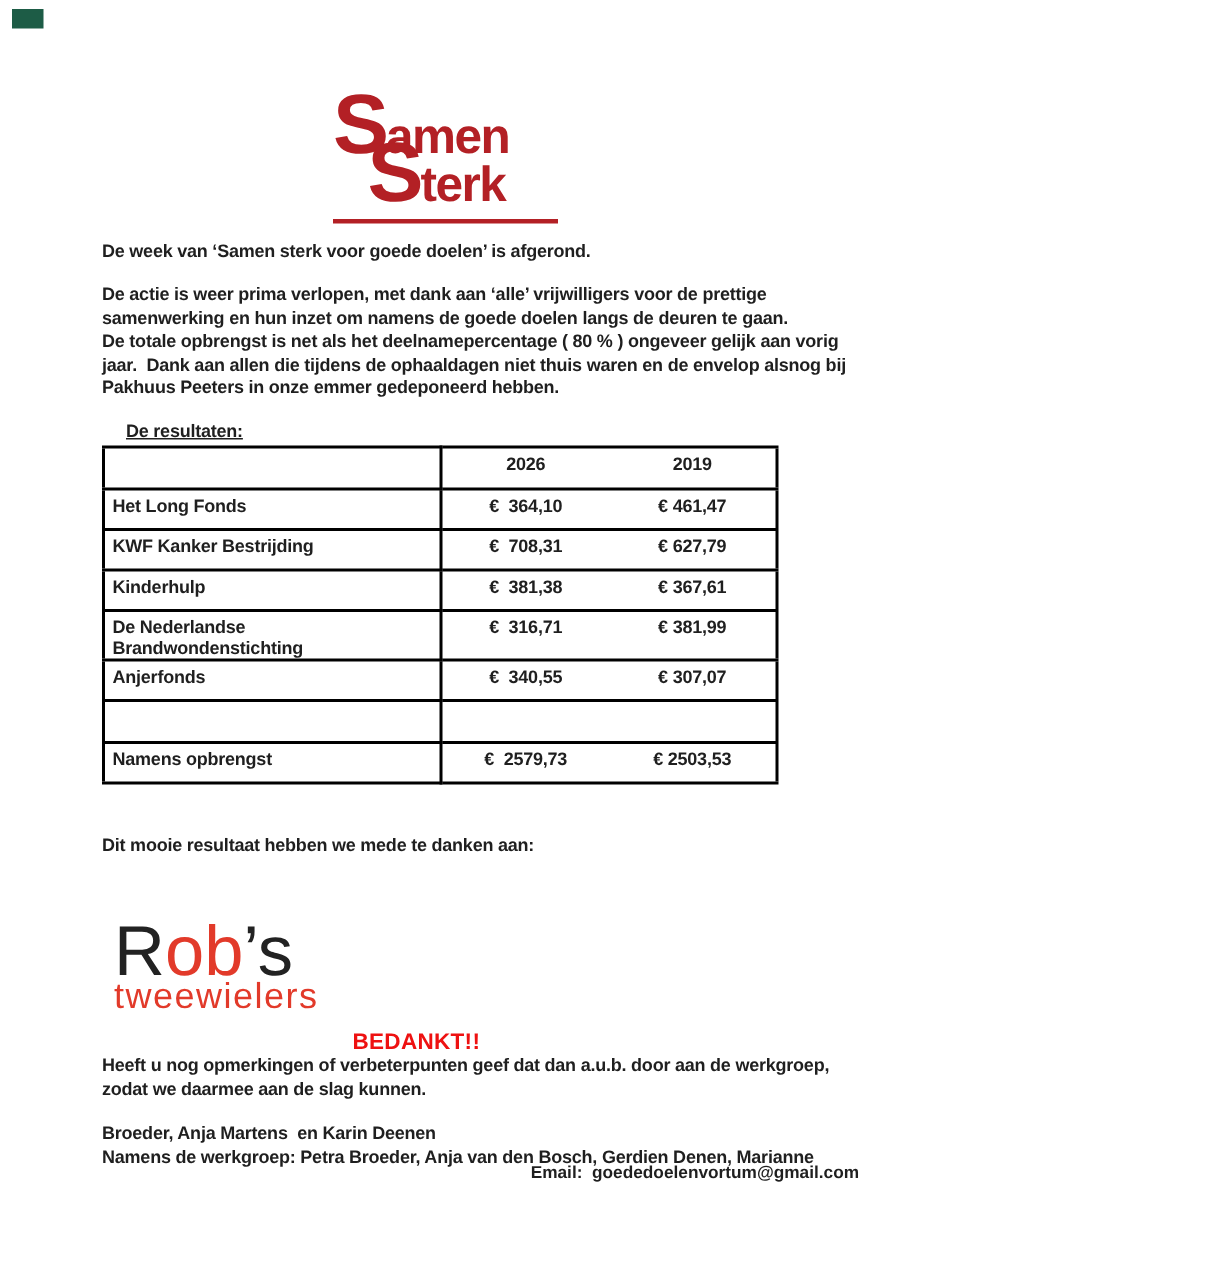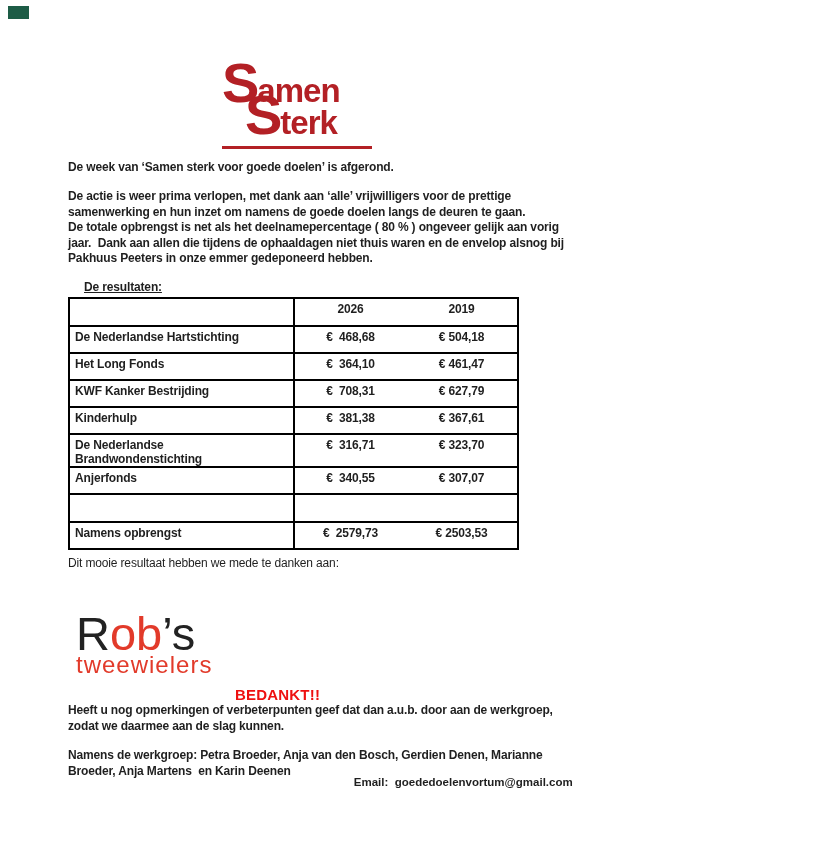--- a/index.html
+++ b/index.html
@@ -40,21 +40,21 @@
   .results-table td{border-top:2px solid #000;border-bottom:2px solid #000;padding:3px 0 0 0;vertical-align:top;}
   .results-table{border:2px solid #000;}
   .results-table td.name{width:218px;border-right:2px solid #000;padding-left:5px;text-align:left;}
   .results-table td.amt{width:111px;text-align:center;white-space:pre;}
   .results-table tr.r-hd td{height:23px;}
   .results-table tr.r-data td{height:22px;}
   .results-table tr.r-empty td{height:23px;}
   .results-table tr.r-total td{height:22px;}
 
   .thanks-block{left:68px;top:556px;}
-  .thanks-heading{font-size:12px;font-weight:normal;letter-spacing:-0.15px;line-height:15.5px;margin:0;}
+  .thanks-heading{font-size:12px;font-weight:bold;letter-spacing:-0.15px;line-height:15.5px;margin:0;}
   .thanks-body{font-size:12px;font-weight:bold;letter-spacing:-0.15px;line-height:15.5px;margin:0;width:520px;}
 
   
   .robs-logo{left:76px;top:610px;}
   .robs-word{line-height:1;font-size:47px;letter-spacing:0px;}
   .robs-black{color:#222;}
   .robs-red{color:#e23a2a;}
   .robs-sub{color:#e23a2a;font-size:24px;letter-spacing:1px;line-height:1;margin-top:-4px;}
 
   .bedankt{left:235px;top:686px;color:#ee1111;font-size:15px;font-weight:bold;letter-spacing:0.2px;text-align:center;}
@@ -91,43 +91,38 @@
 <div class="abs results-heading">De resultaten:</div>
 
 <table class="abs results-table">
   <tbody>
     <tr class="r-hd">
       <td class="name"></td>
       <td class="amt">2026</td>
       <td class="amt">2019</td>
     </tr>
     <tr class="r-data">
-      <td class="name">De Nederlandse Hartstichting</td>
-      <td class="amt">€  468,68</td>
-      <td class="amt">€ 504,18</td>
-    </tr>
-    <tr class="r-data">
       <td class="name">Het Long Fonds</td>
       <td class="amt">€  364,10</td>
       <td class="amt">€ 461,47</td>
     </tr>
     <tr class="r-data">
       <td class="name">KWF Kanker Bestrijding</td>
       <td class="amt">€  708,31</td>
       <td class="amt">€ 627,79</td>
     </tr>
     <tr class="r-data">
       <td class="name">Kinderhulp</td>
       <td class="amt">€  381,38</td>
       <td class="amt">€ 367,61</td>
     </tr>
     <tr class="r-data">
       <td class="name">De Nederlandse Brandwondenstichting</td>
       <td class="amt">€  316,71</td>
-      <td class="amt">€ 323,70</td>
+      <td class="amt">€ 381,99</td>
     </tr>
     <tr class="r-data">
       <td class="name">Anjerfonds</td>
       <td class="amt">€  340,55</td>
       <td class="amt">€ 307,07</td>
     </tr>
     <tr class="r-empty">
       <td class="name"></td>
       <td class="amt"></td>
       <td class="amt"></td>
@@ -150,18 +145,18 @@
   </div>
   <div class="robs-sub">tweewielers</div>
 </div>
 
 <div class="abs bedankt">BEDANKT!!</div>
 
 <p class="abs body remarks pre">Heeft u nog opmerkingen of verbeterpunten geef dat dan a.u.b. door aan de werkgroep,
 zodat we daarmee aan de slag kunnen.</p>
 
 <div class="abs closing-block">
+  <div class="closing-line pre">Broeder, Anja Martens  en Karin Deenen</div>
   <div class="closing-line">Namens de werkgroep: Petra Broeder, Anja van den Bosch, Gerdien Denen, Marianne</div>
-  <div class="closing-line pre">Broeder, Anja Martens  en Karin Deenen</div>
   <div class="email-inline">
     <span>Email:</span><span>&nbsp; </span><span>goededoelenvortum@gmail.com</span>
   </div>
 </div>
 
 </body></html>

